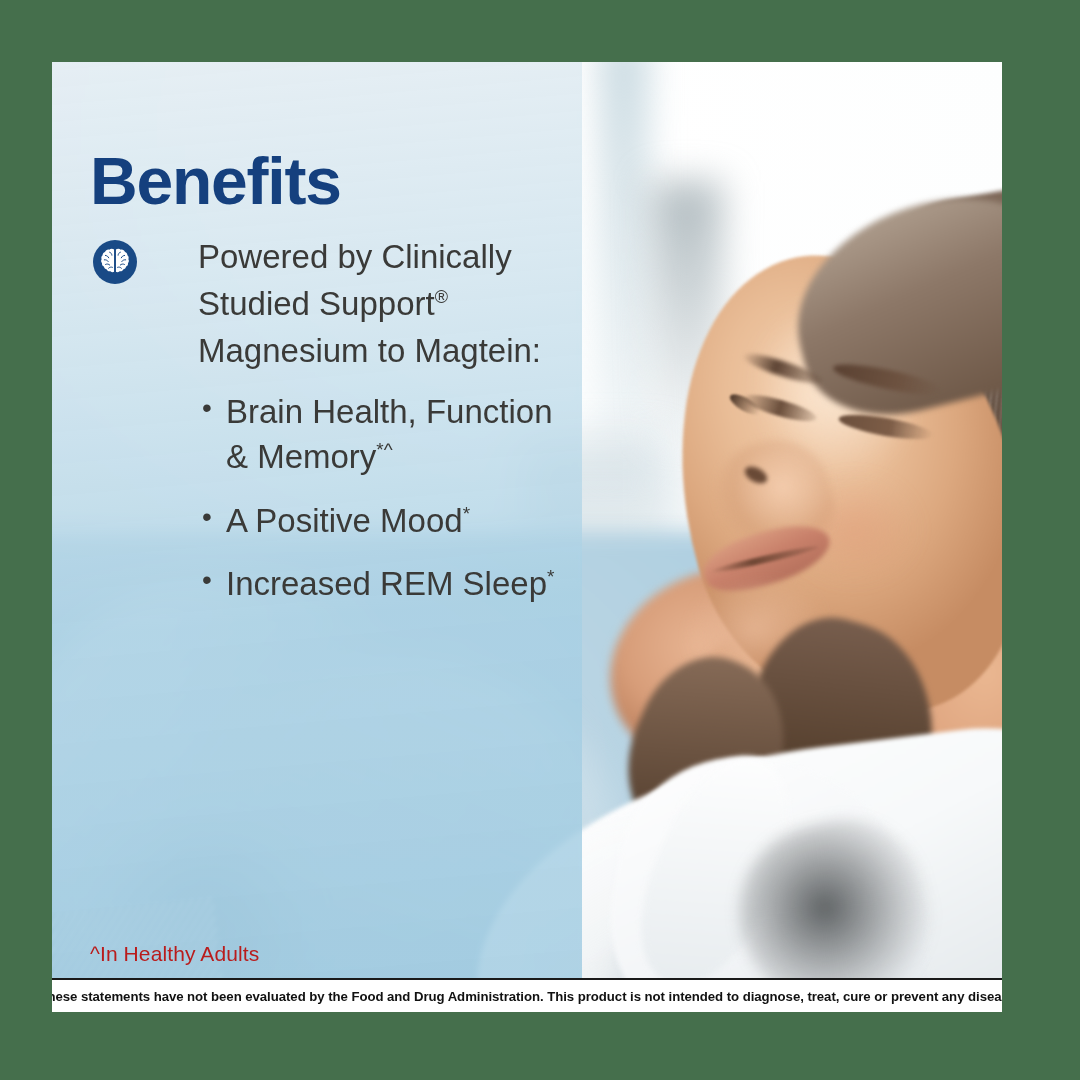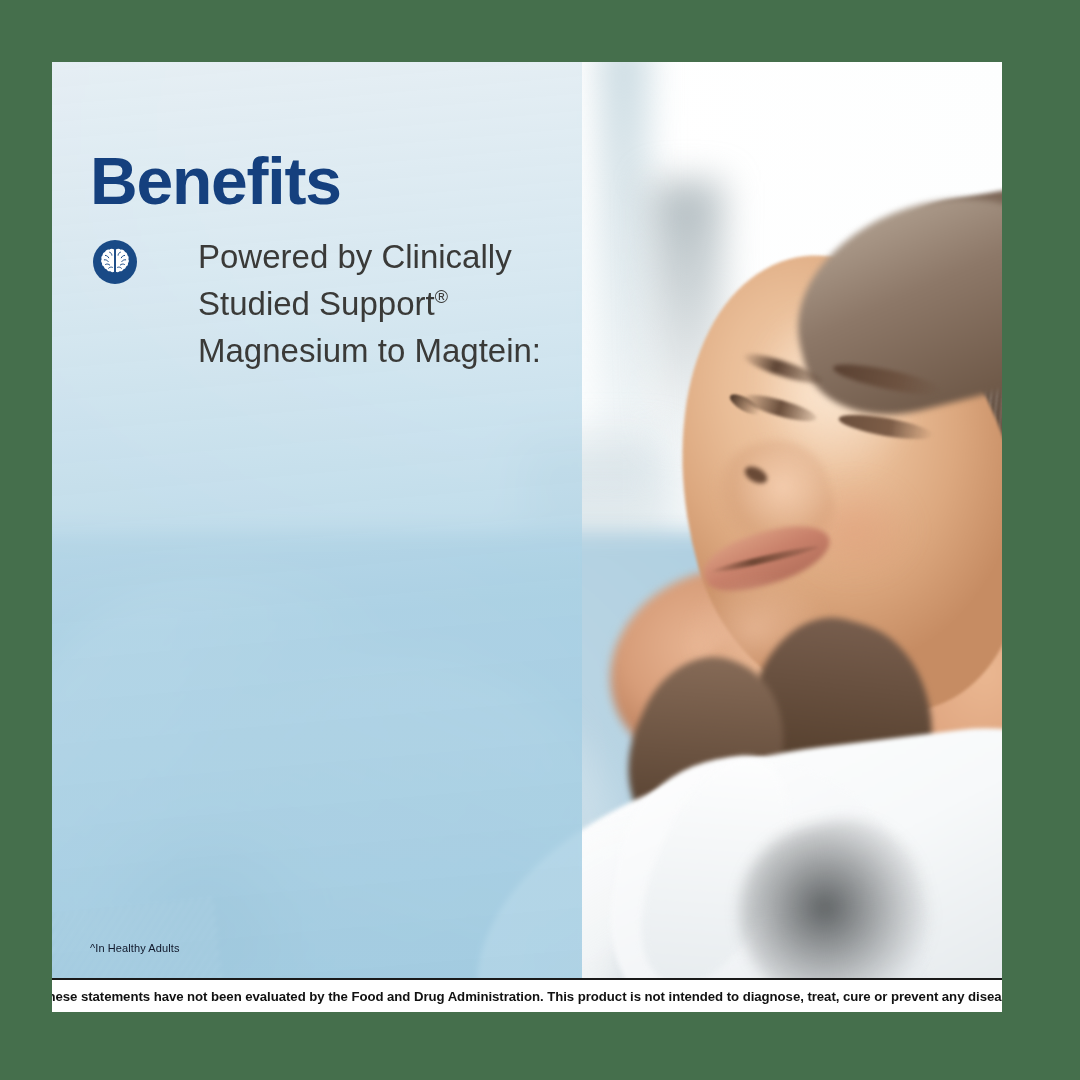--- a/index.html
+++ b/index.html
@@ -445,22 +445,22 @@
     font-size: 28px;
   }
   #bullets sup {
     font-size: 19px;
     line-height: 0;
   }
 
   #healthy-note {
     position: absolute;
     left: 38px; top: 880px;
-    font-size: 11px;
-    color: #0f172a;
+    font-size: 21px;
+    color: #b91c1c;
     letter-spacing: .1px;
   }
 
   
   #disclaimer {
     position: absolute;
     left: 0; bottom: 0;
     width: 950px;
     height: 32px;
     background: #ffffff;
@@ -562,20 +562,25 @@
             <rect x="21.4" y="9" width="1.2" height="23" fill="#194a86"></rect>
           </svg>
         </span>
 
         <p id="lede">
           <span>Powered by Clinically</span><br>
           <span>Studied Support</span><span class="reg">®</span><br>
           <span>Magnesium to Magtein:</span>
         </p>
 
+        <ul id="bullets">
+          <li><span>Brain Health, Function &amp; Memory</span><sup>*^</sup></li>
+          <li><span>A Positive Mood</span><sup>*</sup></li>
+          <li><span>Increased REM Sleep</span><sup>*</sup></li>
+        </ul>
 
       </div>
 
       <div id="healthy-note">^In Healthy Adults</div>
     </div>
 
     <div id="disclaimer">
       <span>*These statements have not been evaluated by the Food and Drug Administration. This product is not intended to diagnose, treat, cure or prevent any disease.</span>
     </div>
 

